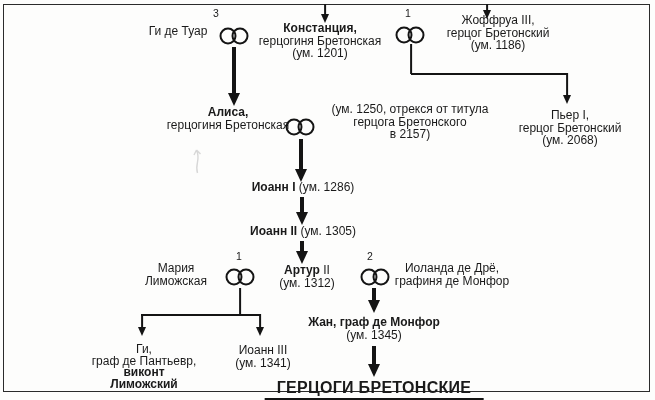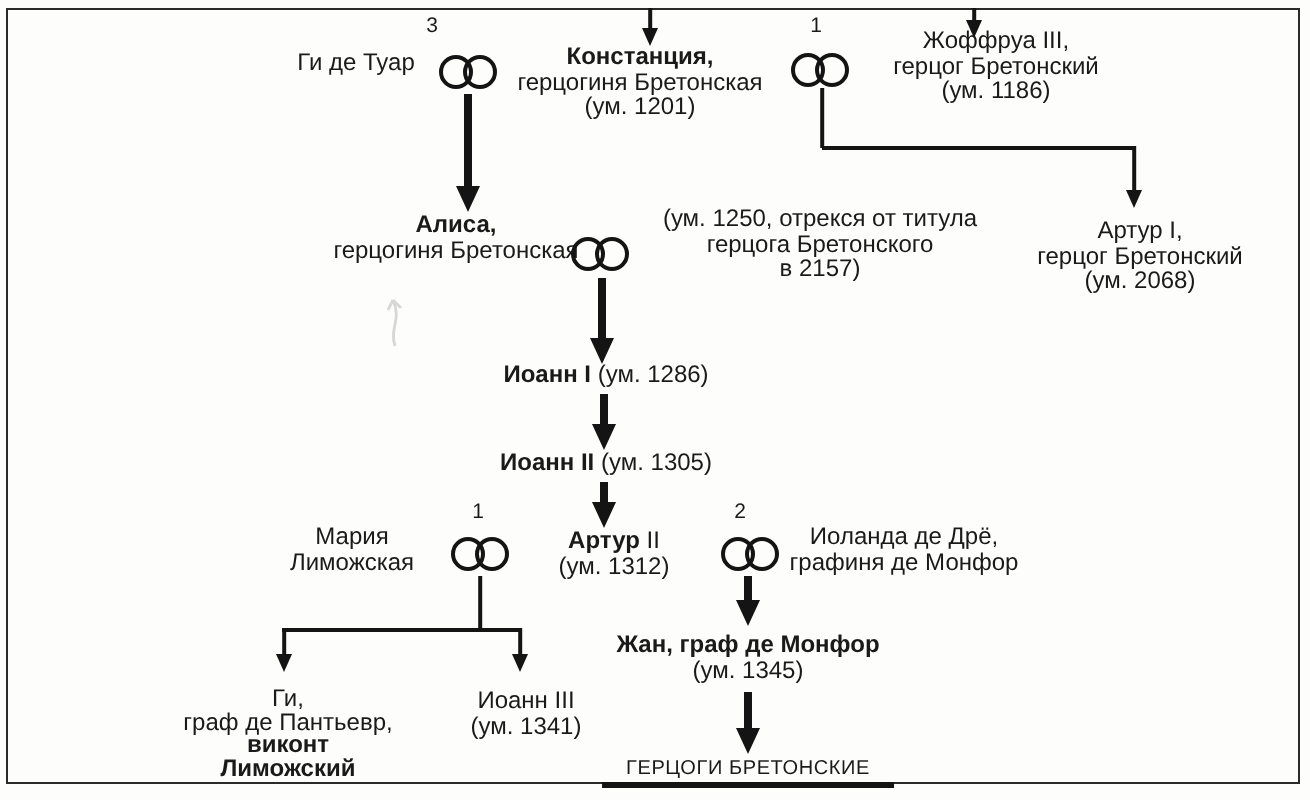--- a/index.html
+++ b/index.html
@@ -13,21 +13,21 @@
   .num{position:absolute;font-size:10.5px;transform:translateX(-50%);}
   .rings{position:absolute;display:flex;transform:translate(-50%,-50%);}
   .ring{width:13px;height:13px;border:2.4px solid #141414;border-radius:50%;}
   .ring+.ring{margin-left:-5px;}
   .vl{position:absolute;width:1.8px;background:#141414;transform:translateX(-50%);}
   .vl.thick{width:4px;}
   .hl{position:absolute;height:1.8px;background:#141414;}
   .ah{position:absolute;width:0;height:0;transform:translateX(-50%);
       border-left:6.5px solid transparent;border-right:6.5px solid transparent;border-top:13px solid #141414;}
   .ah.small{border-left-width:4.5px;border-right-width:4.5px;border-top-width:9px;}
-  #footer-label{position:absolute;transform:translateX(-50%);font-weight:normal;font-size:10px;
+  #footer-label{position:absolute;transform:translateX(-50%);font-weight:bold;font-size:16px;
       letter-spacing:.3px;padding:0 12px 1px 12px;border-bottom:3px solid #141414;white-space:nowrap;}
   #pencil-mark{position:absolute;opacity:.55;}
 </style>
 </head>
 <body>
 
 <div id="stage">
   <div id="frame"></div>
 
   <div class="vl" style="left:325px;top:4px;height:11px;"></div>
@@ -75,21 +75,21 @@
   <div class="rings" style="left:300px;top:127px;">
       <span class="ring"></span>
       <span class="ring"></span>
     </div>
   <div class="p" style="left:410px;top:103px;">
     <div>(ум. 1250, отрекся от титула</div>
     <div>герцога Бретонского</div>
     <div>в 2157)</div>
   </div>
   <div class="p" style="left:570px;top:109px;">
-    <div>Артур I,</div>
+    <div>Пьер I,</div>
     <div>герцог Бретонский</div>
     <div>(ум. 2068)</div>
   </div>
 
   <svg id="pencil-mark" style="left:191px;top:143px;" width="13" height="32" viewBox="0 0 13 32">
     <path d="M6.5 30 C3.5 21 10 17 5.5 7 M5.5 7 L3 12 M5.5 7 L9.5 11" stroke="#b9b9b9" fill="none" stroke-width="1.4"></path>
   </svg>
 
   <div class="vl thick" style="left:301px;top:139px;height:30px;"></div>
   <div class="ah" style="left:301px;top:169px;"></div>

